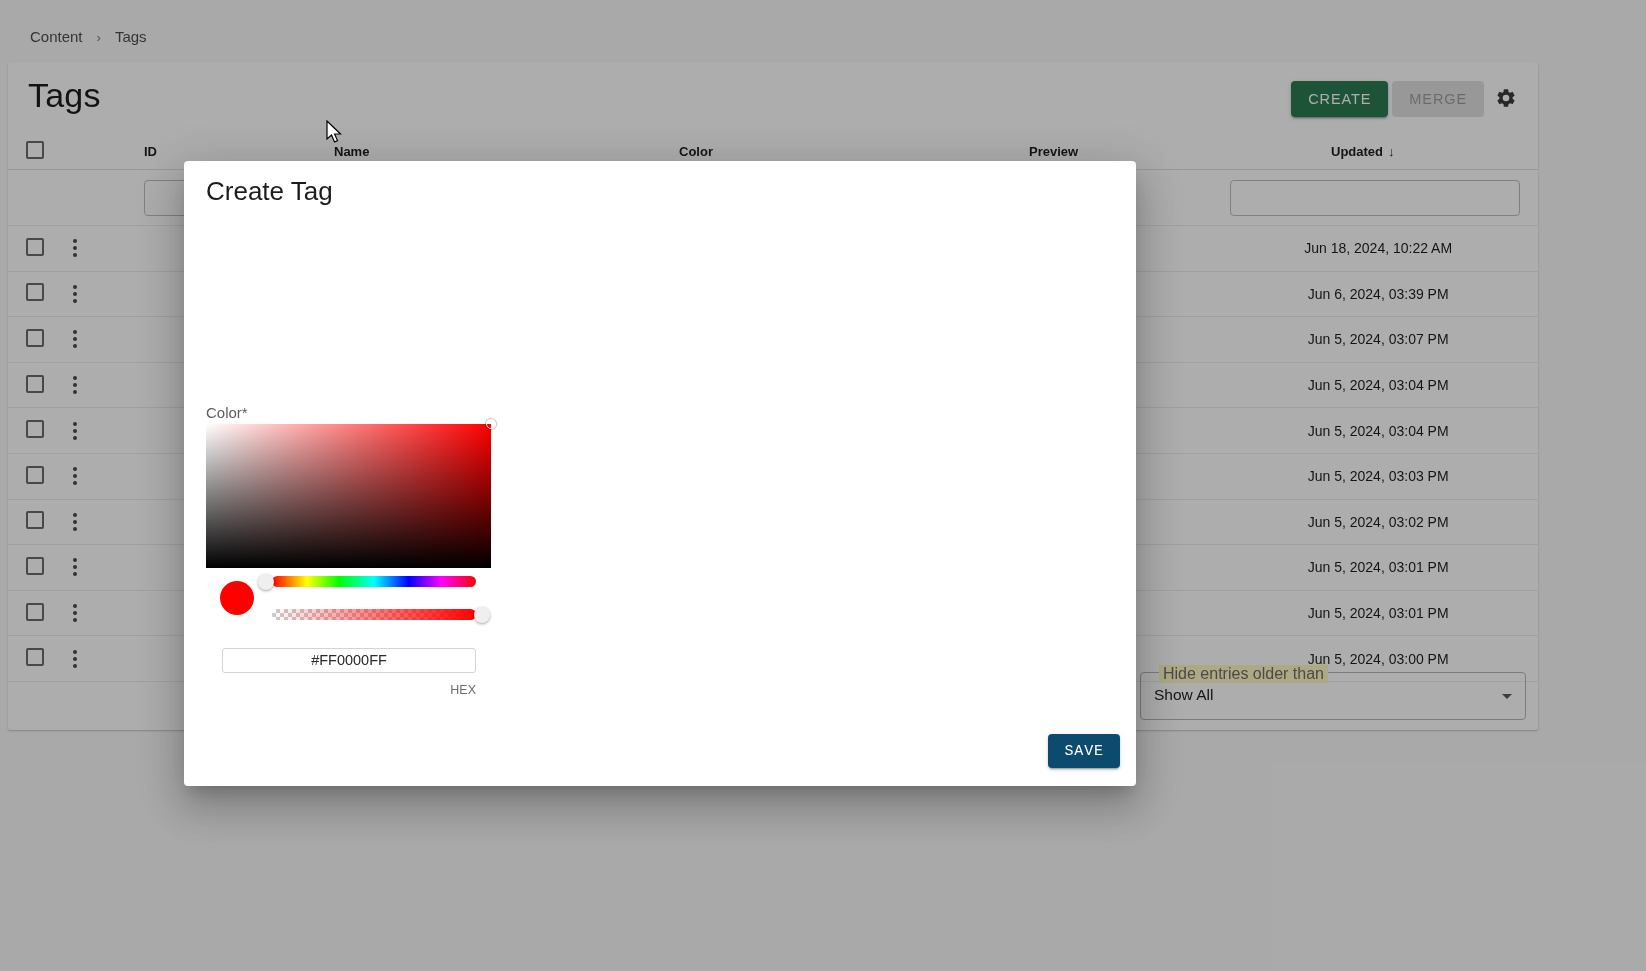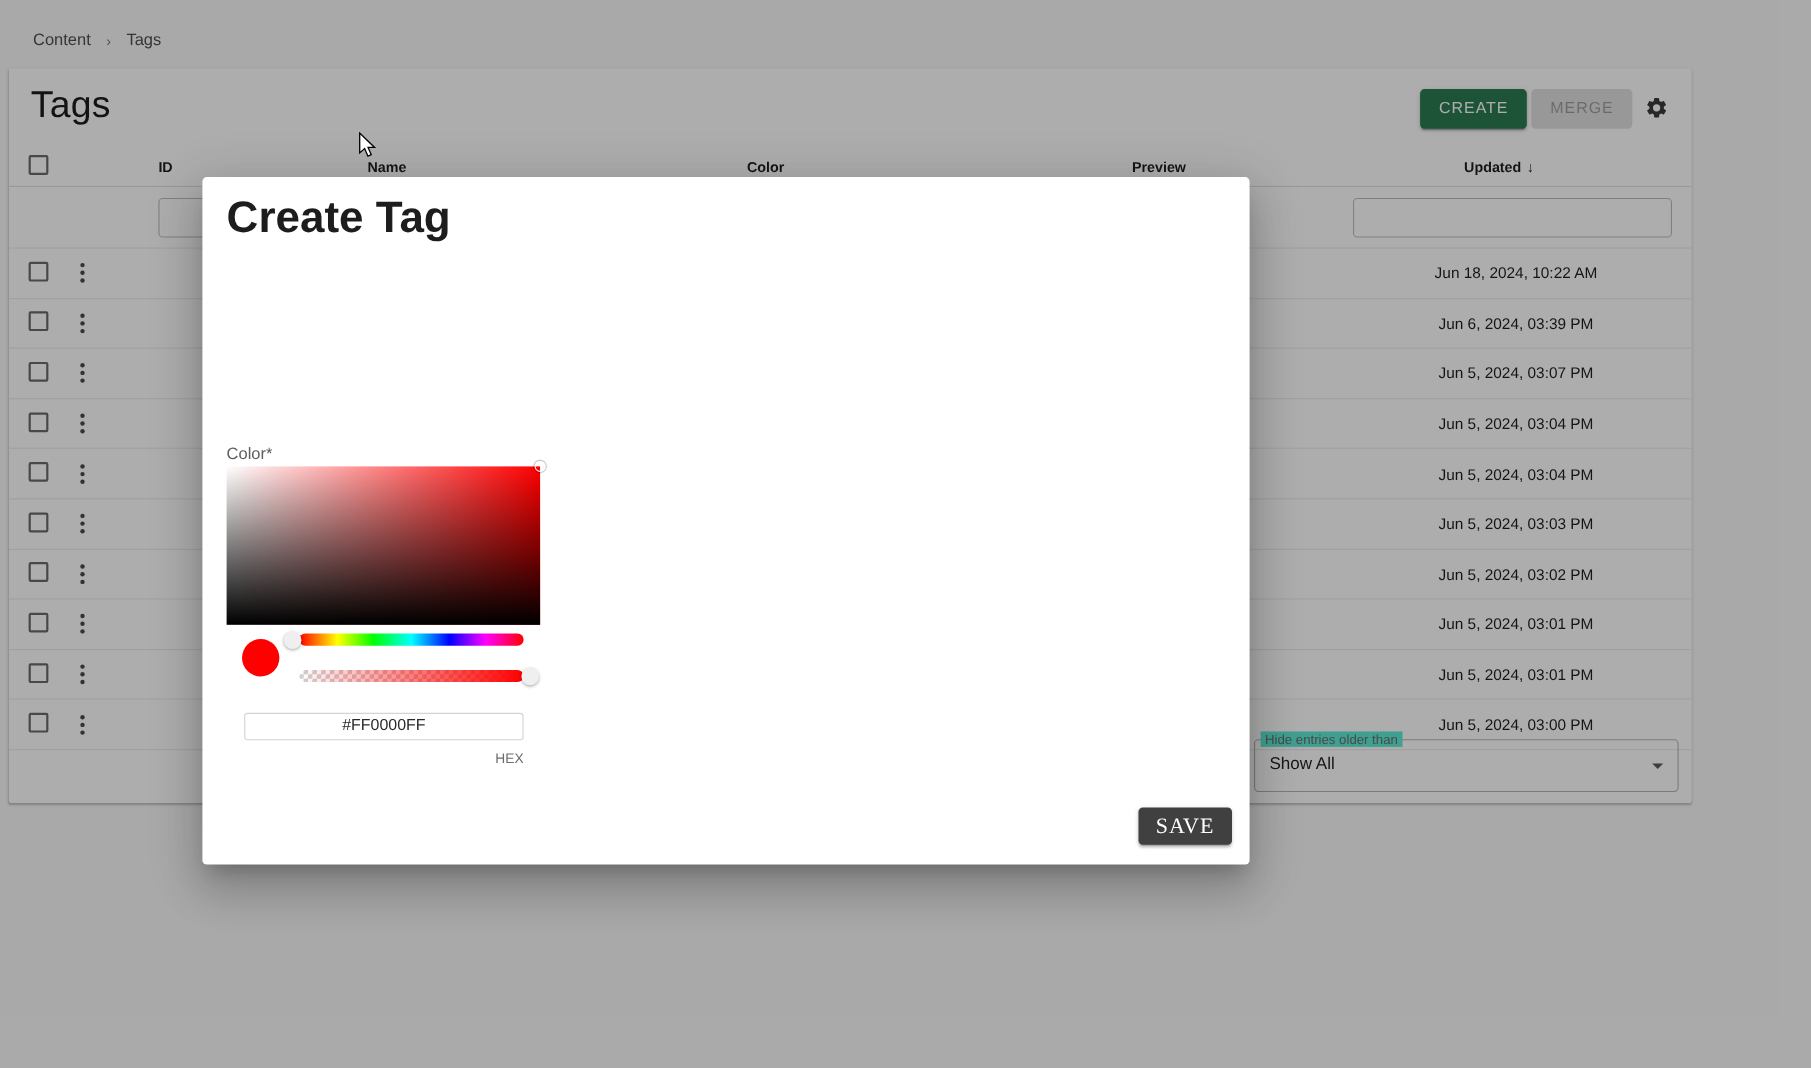--- a/index.html
+++ b/index.html
@@ -144,24 +144,24 @@
   .hide-older {
     position: absolute;
     right: 12px; bottom: 10px;
     width: 386px; height: 48px;
     border: 1px solid #b5b5b5;
     border-radius: 4px;
     background: transparent;
   }
   .hide-older .legend {
     position: absolute;
-    left: 5px; top: -8px;
-    background: #5eead4;
+    left: 18px; top: -8px;
+    background: #fef9c3;
     padding: 0 4px;
-    font-size: 12px;
+    font-size: 16px;
     color: #6d6d6d;
   }
   .hide-older .val {
     position: absolute;
     left: 13px; top: 13px;
     font-size: 15.5px;
     color: #1f1f1f;
   }
   .hide-older .caret {
     position: absolute; right: 13px; top: 21px;
@@ -192,22 +192,22 @@
     left: 184px; top: 161px;
     width: 952px; height: 625px;
     background: #ffffff;
     border-radius: 4px;
     box-shadow: 0 11px 15px -7px rgba(0,0,0,.2),0 24px 38px 3px rgba(0,0,0,.14),0 9px 46px 8px rgba(0,0,0,.12);
     z-index: 50;
   }
   .modal-title {
     position: absolute;
     left: 22px; top: 15px;
-    font-size: 40px;
-    font-weight: 700;
+    font-size: 26px;
+    font-weight: 400;
     color: #1d1d1d;
   }
 
   .field-name {
     position: absolute;
     left: 22px; top: 64px;
     width: 908px;
   }
   .field-name .lbl {
     font-size: 12.5px;
@@ -332,27 +332,27 @@
     text-align: right;
     font-size: 12.5px;
     color: #6d6d6d;
   }
 
   .btn-save {
     position: absolute;
     right: 16px; bottom: 18px;
     height: 34px;
     padding: 0 16px;
-    background: #404040;
+    background: #0c4a6e;
     color: #fff;
     border: none; border-radius: 4px;
-    font-size: 20px; font-weight: 500; letter-spacing: .9px;
+    font-size: 15px; font-weight: 500; letter-spacing: .9px;
     cursor: pointer;
     box-shadow: 0 3px 1px -2px rgba(0,0,0,.2),0 2px 2px 0 rgba(0,0,0,.14),0 1px 5px 0 rgba(0,0,0,.12);
-    font-family: Liberation Serif, serif;
+    font-family: Liberation Mono, monospace;
   }
 </style>
 </head>
 <body>
 
 <div id="page-root">
   <div class="page-inner"></div>
 
   <div class="breadcrumb">
     <span class="crumb">Content</span>

